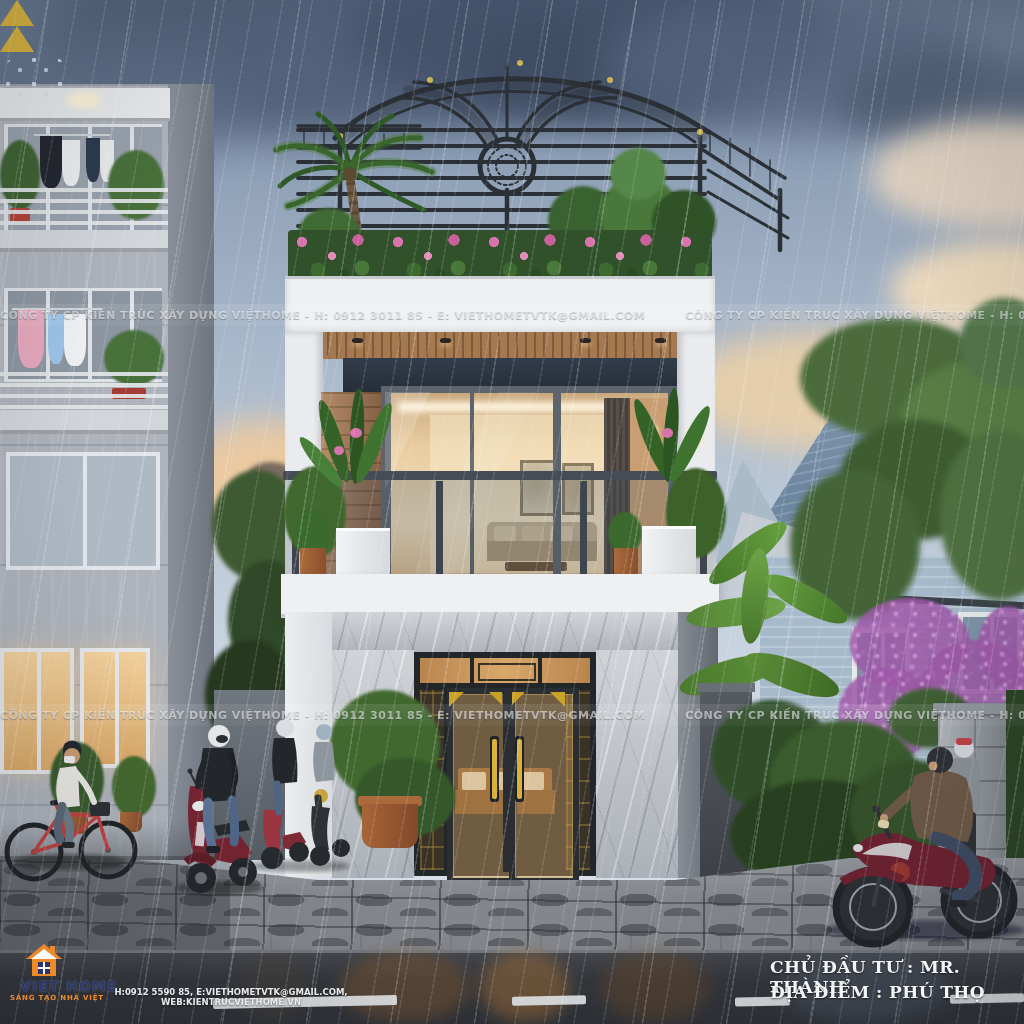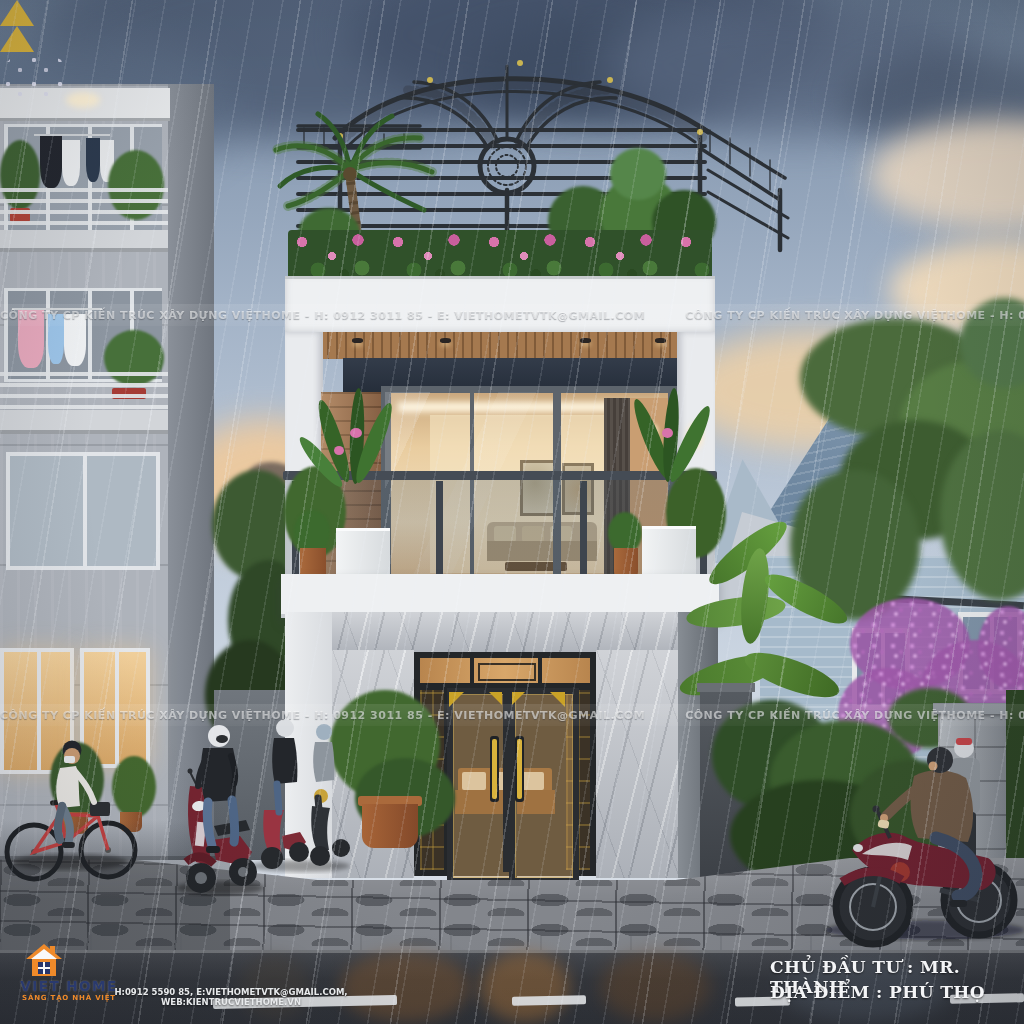--- a/index.html
+++ b/index.html
@@ -299,21 +299,21 @@
     background-image:repeating-linear-gradient(100deg,transparent 0 17px,rgba(235,240,248,.12) 17px 18.5px,transparent 18.5px 29px);}
   #rain2{left:0;top:0;width:1024px;height:1024px;pointer-events:none;
     background-image:repeating-linear-gradient(99deg,transparent 0 47px,rgba(245,248,252,.2) 47px 48.5px,transparent 48.5px 83px);}
   #vig{left:0;top:0;width:1024px;height:1024px;pointer-events:none;
     background:radial-gradient(ellipse at 50% 45%,transparent 58%,rgba(25,30,40,.2) 100%);}
 
   
   #logoIcon{left:26px;top:944px;width:36px;height:34px;}
   #brandName{left:10px;top:978px;width:118px;text-align:center;font:700 13.5px "DejaVu Sans",sans-serif;
     letter-spacing:1.5px;color:#2a3a6e;text-shadow:0 0 2px rgba(255,255,255,.3);}
-  #brandTag{left:10px;top:994px;width:118px;text-align:center;font:700 7px "DejaVu Sans",sans-serif;
+  #brandTag{left:10px;top:994px;width:118px;font:700 7px "DejaVu Sans",sans-serif;
     letter-spacing:.8px;color:#ef8a2a;}
   #coLine1{left:96px;top:971px;width:270px;text-align:center;font:700 13px "DejaVu Sans",sans-serif;
     color:#f2f3f5;text-shadow:0 1px 2px rgba(0,0,0,.55);}
   #coLine2{left:84px;top:987px;width:294px;text-align:center;font:700 8.5px "DejaVu Sans",sans-serif;
     color:#e8eaec;text-shadow:0 1px 2px rgba(0,0,0,.55);}
   #projOwner,#projLoc{left:770px;width:246px;font:700 17px "DejaVu Serif","Liberation Serif",serif;
     color:#f4f5f7;text-shadow:0 1px 2px rgba(0,0,0,.6);letter-spacing:.4px;}
   #projOwner{top:957px;} #projLoc{top:982px;}
 </style>
 </head>

